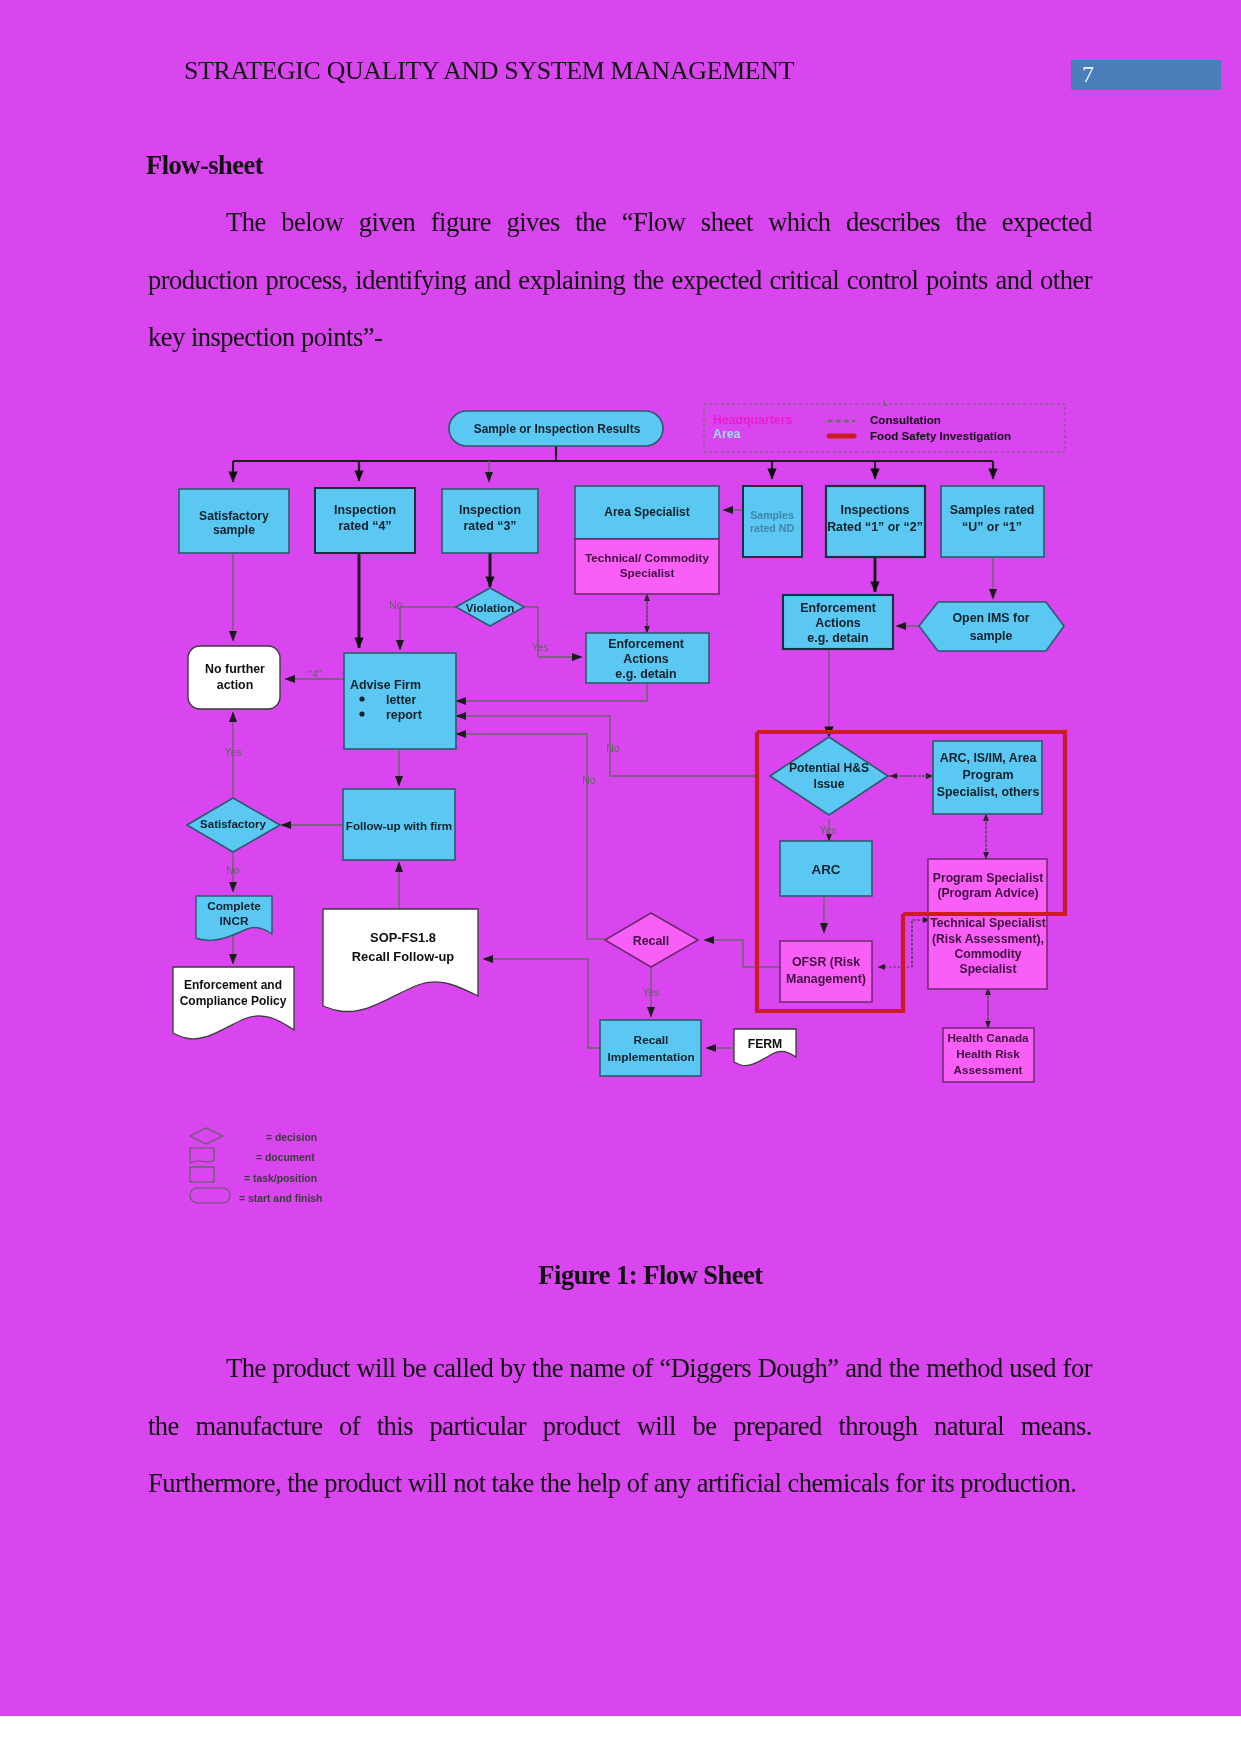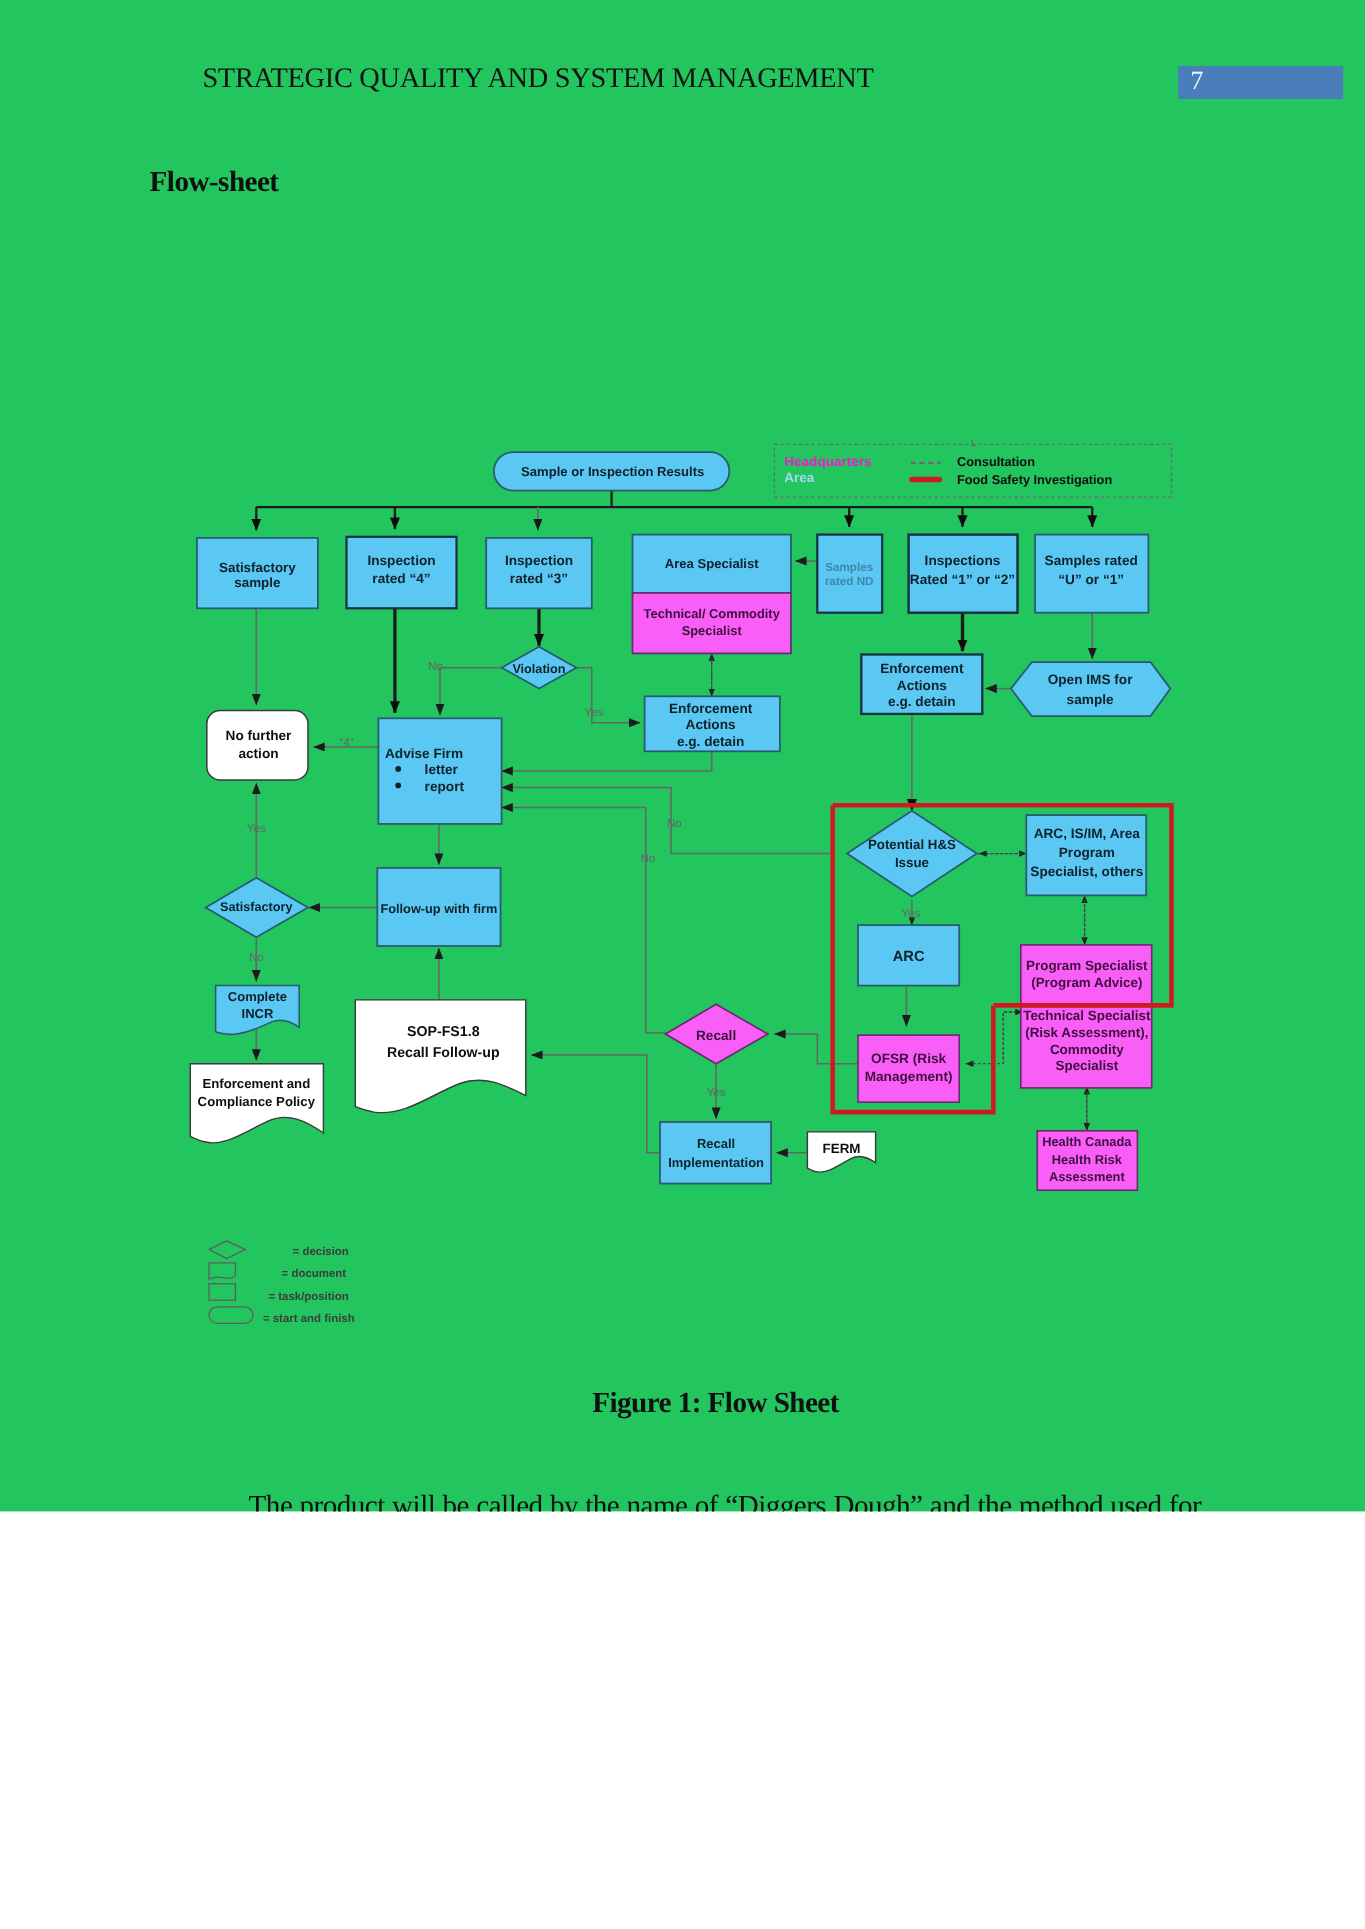--- a/index.html
+++ b/index.html
@@ -1,38 +1,39 @@
 <!DOCTYPE html>
 <html><head>
 <meta charset="utf-8">
 <style>
   html,body{margin:0;padding:0;background:#fff;}
   body{width:1241px;height:1754px;font-family:"Liberation Serif",serif;}
-  .page{position:relative;width:1241px;height:1374px;overflow:hidden;background:#22c55e;}
+  .page{position:relative;width:1241px;height:1716px;overflow:hidden;background:#d946ef;}
   .hdr{position:absolute;left:184px;top:56px;font-size:25.8px;letter-spacing:-0.28px;color:#121212;white-space:nowrap;}
   .pagenum{position:absolute;left:1071px;top:60px;width:150px;height:30px;background:#4a7ebb;}
   .pagenum span{position:absolute;left:11px;top:1px;font-size:24px;color:#eef4fb;letter-spacing:-0.3px;}
-  .sec-head{position:absolute;left:136px;top:150px;font-size:26.5px;letter-spacing:-0.5px;font-weight:bold;color:#101010;}
+  .sec-head{position:absolute;left:146px;top:150px;font-size:26.5px;letter-spacing:-0.5px;font-weight:bold;color:#101010;}
   .para{position:absolute;left:148px;width:944px;font-size:26.5px;letter-spacing:-0.5px;color:#101010;line-height:57.5px;text-align:justify;text-indent:78px;}
   .cen{position:absolute;left:0;width:1241px;text-align:center;font-size:26.5px;letter-spacing:-0.5px;color:#101010;}
   .b{font-weight:bold;}
   .figwrap{position:absolute;left:0;top:0;width:1241px;height:1754px;}
   svg text{font-family:"Liberation Sans",sans-serif;}
 </style>
 </head>
 <body>
 
 <div class="page">
 
   <div class="hdr">STRATEGIC QUALITY AND SYSTEM MANAGEMENT</div>
   <div class="pagenum">
     <span>7</span>
   </div>
 
   <div class="sec-head">Flow-sheet</div>
+  <div class="para" style="top:194px;">The below given figure gives the “Flow sheet which describes the expected production process, identifying and explaining the expected critical control points and other key inspection points”-</div>
 
   <div class="figwrap">
     <svg width="1241" height="1754" viewBox="0 0 1241 1754" xmlns="http://www.w3.org/2000/svg">
       <g filter="url(#scan)">
       <defs>
         <filter id="scan" x="-5%" y="-5%" width="110%" height="110%">
               <feGaussianBlur stdDeviation="0.62"></feGaussianBlur>
             </filter>
         <marker id="ar" markerWidth="12" markerHeight="12" refX="10.2" refY="4.1" orient="auto" markerUnits="userSpaceOnUse">
               <path d="M0,0 L10.6,4.1 L0,8.2 z" fill="#1a1a1a"></path>

